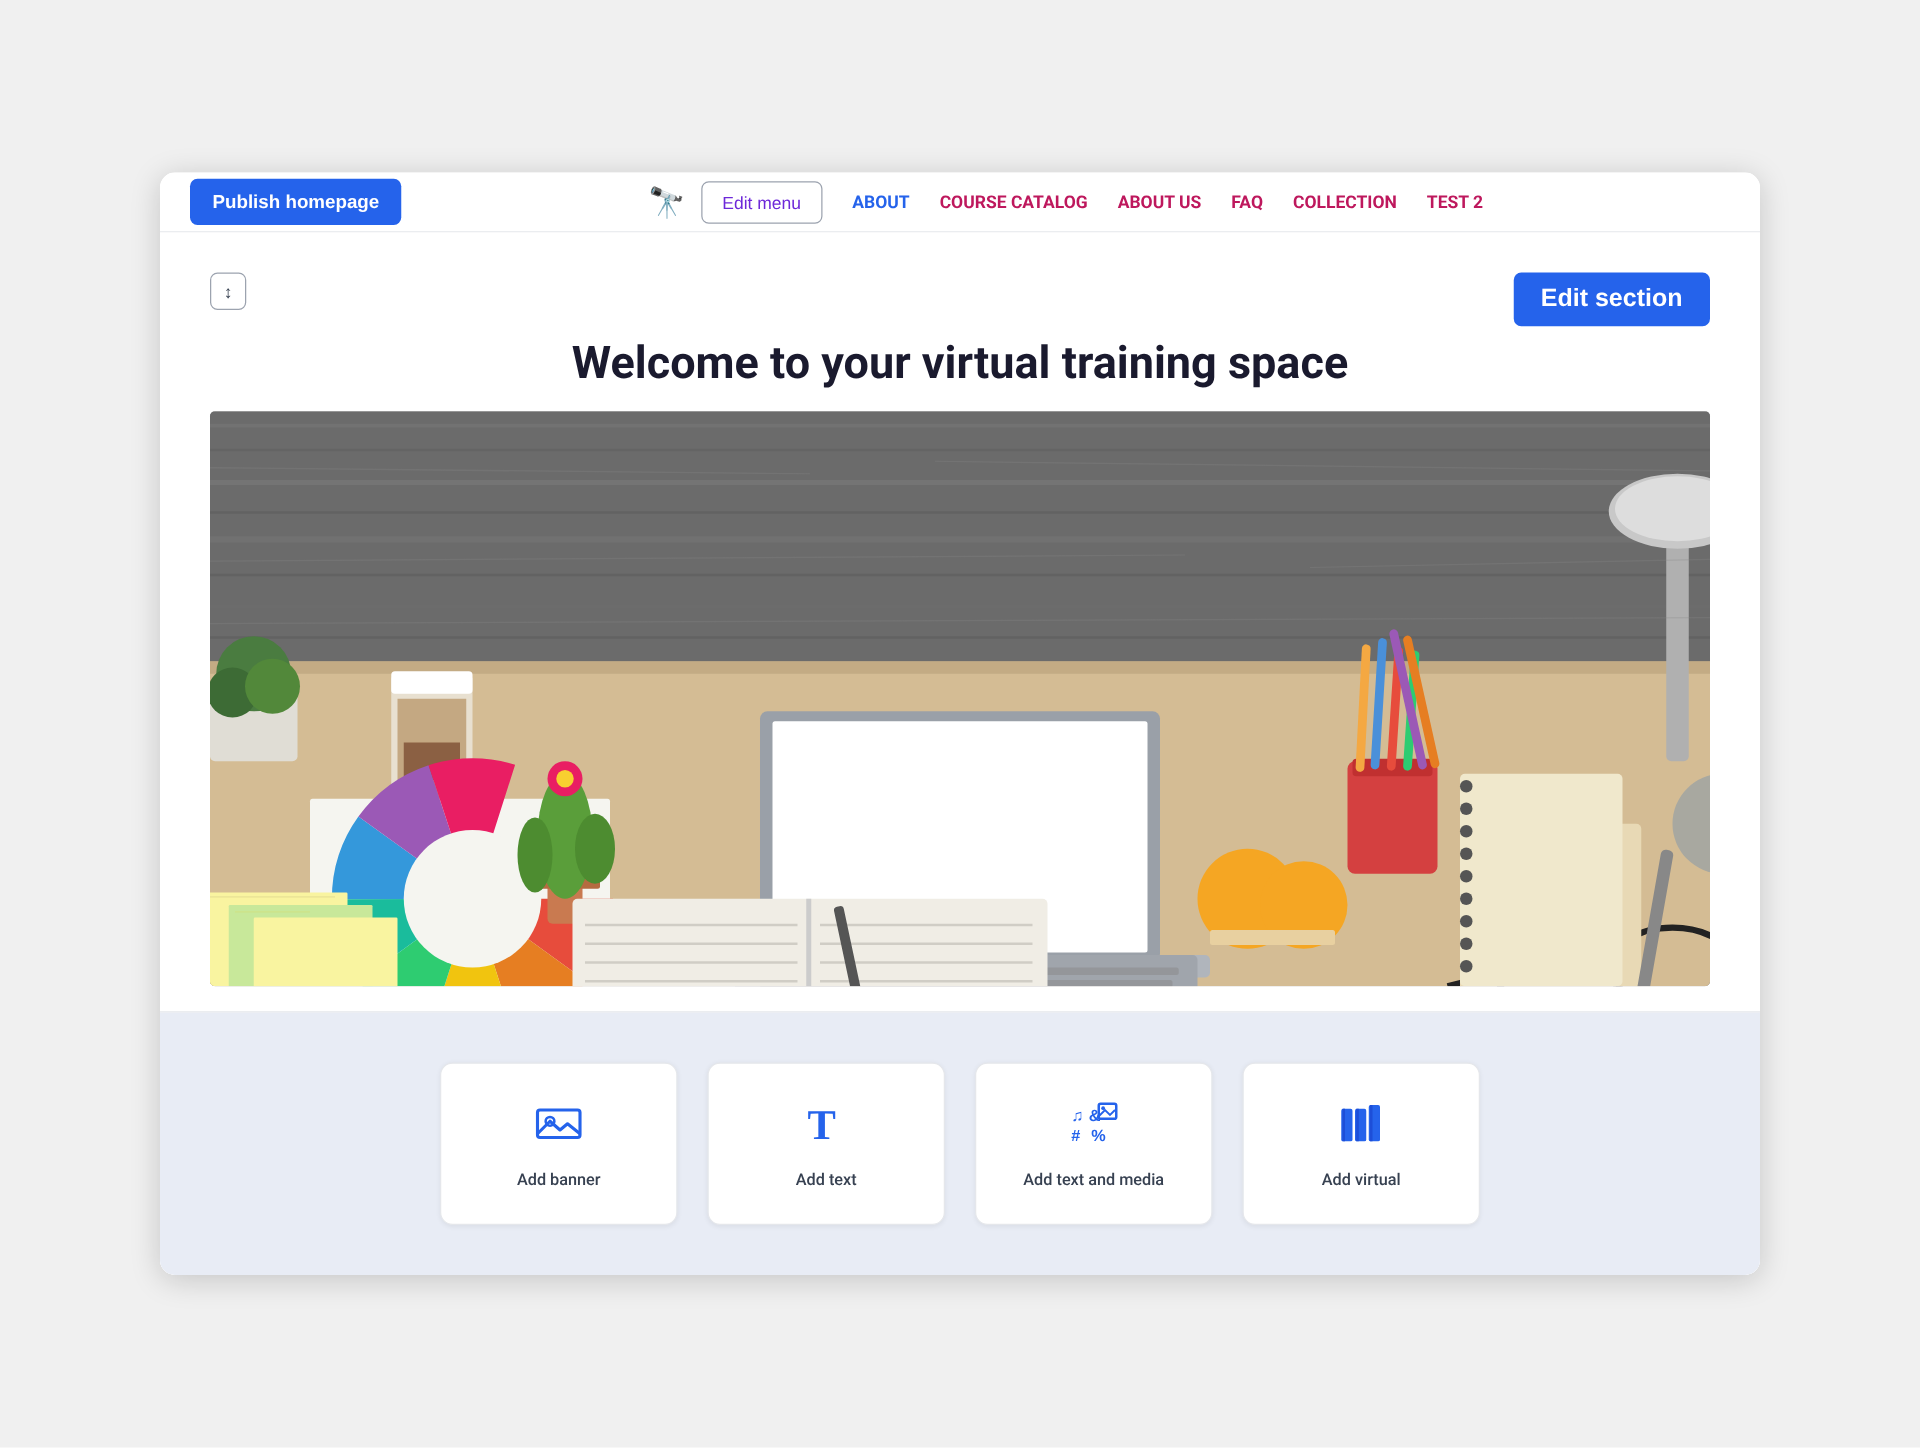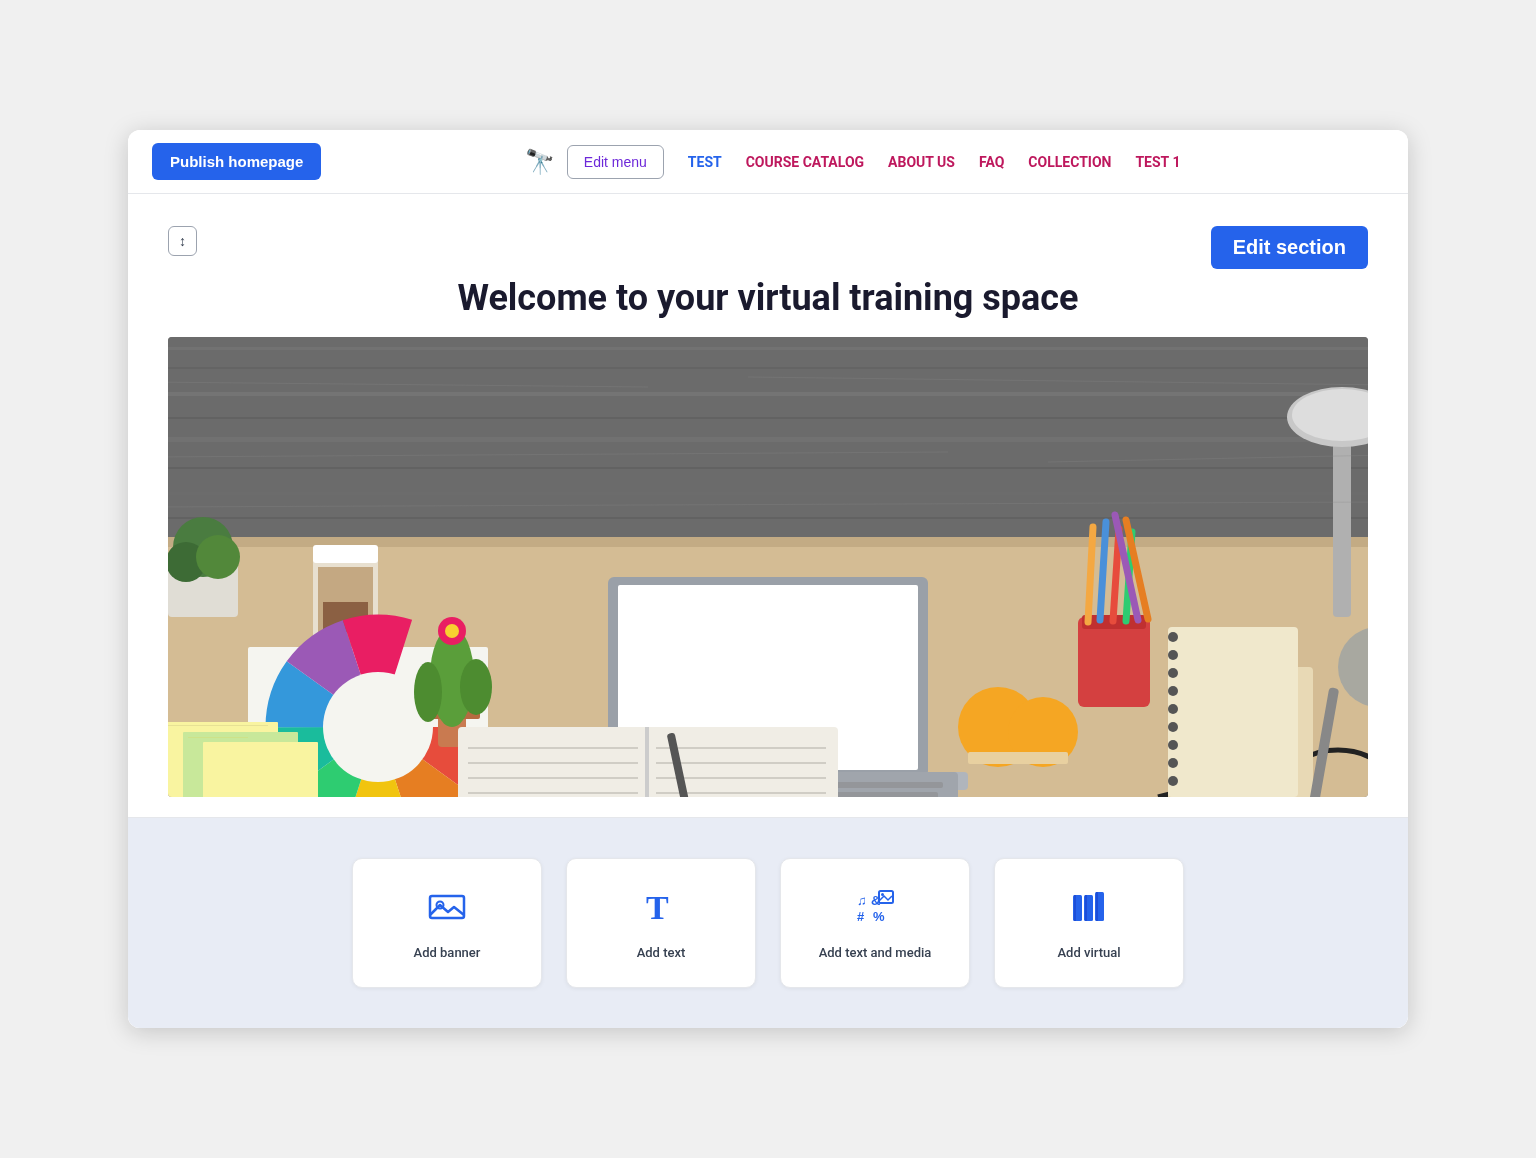--- a/index.html
+++ b/index.html
@@ -16,21 +16,21 @@
       background: #fff;
       border-radius: 12px;
       box-shadow: 0 4px 24px rgba(0,0,0,0.18);
       overflow: hidden;
     }
     
     .top-nav {
       display: flex;
       align-items: center;
       padding: 0 24px;
-      height: 64px;
+      height: 48px;
       border-bottom: 1px solid #e5e7eb;
       background: #fff;
     }
     .publish-btn {
       background: #2563eb;
       color: #fff;
       border: none;
       border-radius: 6px;
       padding: 10px 18px;
       font-size: 15px;
@@ -182,26 +182,26 @@
 <body>
 
 <div class="browser-frame">
 
   <nav class="top-nav">
     <button class="publish-btn">Publish homepage</button>
     <div class="nav-center">
       <span class="telescope-icon">🔭</span>
       <button class="edit-menu-btn">Edit menu</button>
       <div class="nav-links">
-        <a class="nav-link active">TEST</a>
+        <a class="nav-link active">ABOUT</a>
         <a class="nav-link">COURSE CATALOG</a>
         <a class="nav-link">ABOUT US</a>
         <a class="nav-link">FAQ</a>
         <a class="nav-link">COLLECTION</a>
-        <a class="nav-link">TEST 1</a>
+        <a class="nav-link">TEST 2</a>
       </div>
     </div>
   </nav>
 
   <div class="main-content">
 
     <section class="hero-section">
       <div class="hero-controls">
         <button class="move-btn">↕</button>
         <button class="edit-section-btn">Edit section</button>

